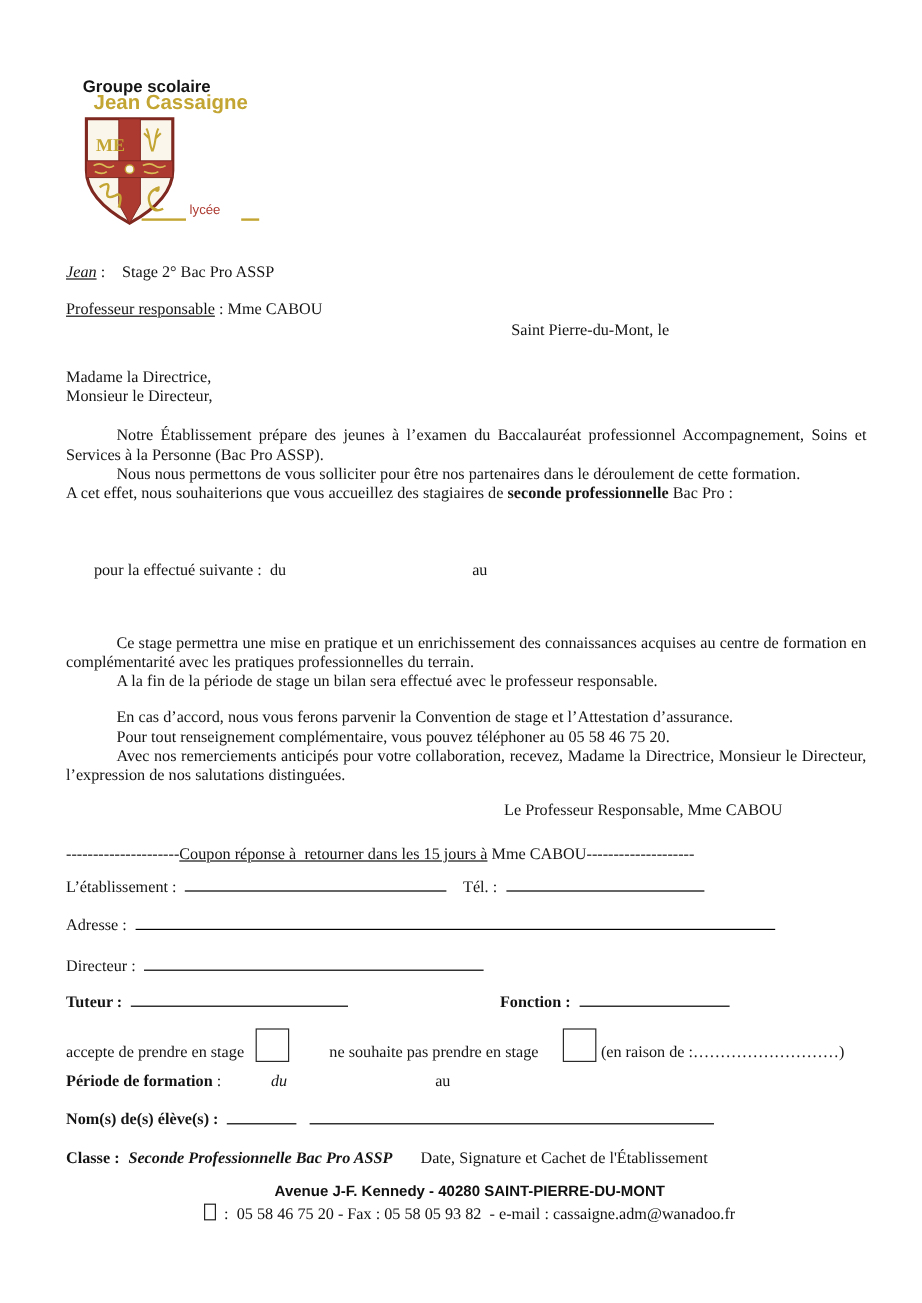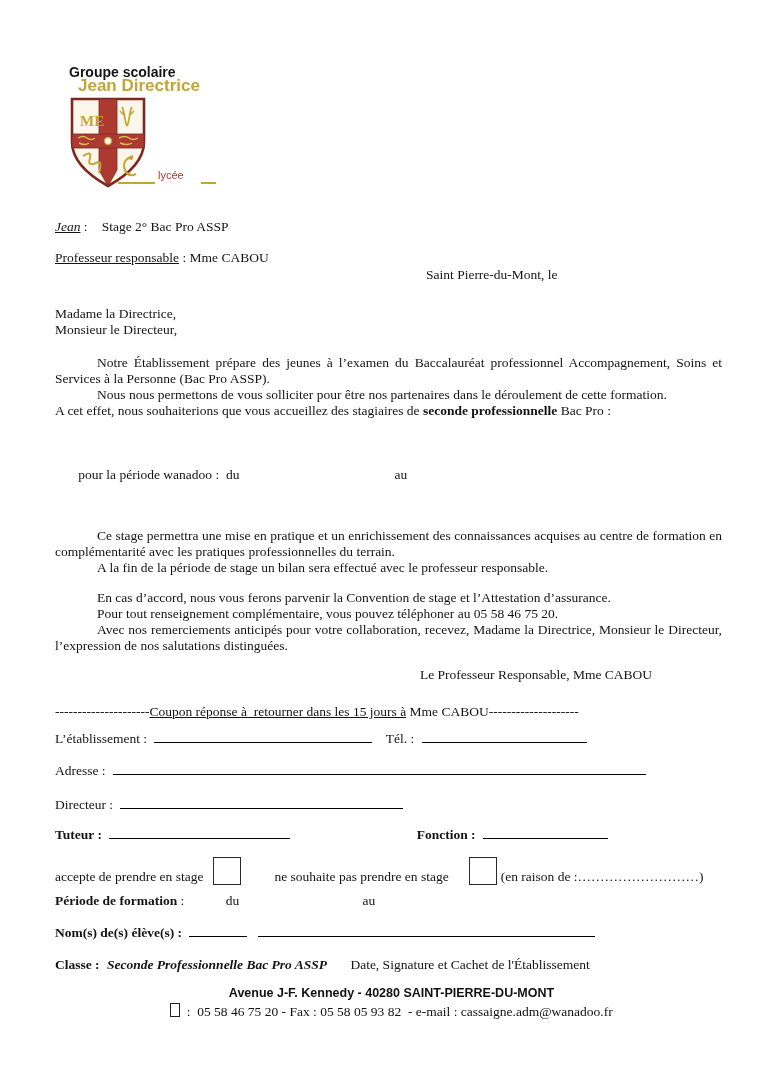--- a/index.html
+++ b/index.html
@@ -49,41 +49,41 @@
   .r-adr{margin-top:14px;}
   .r-dir{margin-top:16px;}
   .r-tut{margin-top:12px;font-weight:bold;}
   .r-acc{margin-top:14px;display:flex;align-items:flex-end;}
   .r-per{margin-top:8px;}
   .r-nom{margin-top:14px;}
   .r-cla{margin-top:16px;}
   .box{display:inline-block;width:26px;height:26px;border:1.6px solid #2a2a2a;background:#fff;}
   .ml4{margin-left:4px;}  .ml7{margin-left:7px;}  .ml10{margin-left:10px;}
   .ml14{margin-left:14px;}.ml20{margin-left:20px;}.ml33{margin-left:33px;}
-  .ml38{margin-left:38px;}.ml120{margin-left:120px;}.ml123{margin-left:123px;}
+  .ml38{margin-left:38px;font-style:italic;}.ml120{margin-left:120px;}.ml123{margin-left:123px;}
   .ml155{margin-left:155px;}
 
   .w58{width:58px;} .w125{width:125px;} .w165{width:165px;} .w181{width:181px;}
   .w218{width:218px;} .w283{width:283px;} .w337{width:337px;} .w533{width:533px;}
 
   
   .footer{position:absolute;left:15px;right:0;top:986px;text-align:center;}
   .footer-address{font-family:"Liberation Sans",sans-serif;font-weight:bold;font-size:12.5px;color:#111;}
   .footer-contact{margin-top:3px;font-family:"Liberation Serif",serif;font-size:13.5px;color:#111;}
   .tofu{display:inline-block;width:8px;height:12px;border:1.2px solid #222;vertical-align:-1px;margin-right:3px;}
 </style>
 </head>
 <body>
 
 <div class="page">
   <div class="content">
 
     <div class="logo">
       <div class="logo-top">Groupe scolaire</div>
-      <div class="logo-name">Jean Directrice</div>
+      <div class="logo-name">Jean Cassaigne</div>
       <svg width="78" height="94" viewBox="0 0 78 94">
         <path d="M3,3 L75,3 L75,46 Q75,70 39,90 Q3,70 3,46 Z" fill="#faf6ec" stroke="#7e2820" stroke-width="2.6"></path>
         <polygon points="30,3 48,3 48,74 39,90 30,74" fill="#ad3a31" stroke="#7e2820" stroke-width="0.8"></polygon>
         <rect x="3" y="38" width="72" height="14" fill="#ad3a31" stroke="#7e2820" stroke-width="0.8"></rect>
         <text x="11" y="30" font-family="Liberation Serif,serif" font-weight="bold" font-size="15" fill="#c3a533">ME</text>
         <path d="M58,30 C55,24 56,16 53,11 M58,30 C61,24 60,16 63,11 M55,19 L51,15 M61,19 L65,15" stroke="#c3a533" stroke-width="1.7" fill="none"></path>
         <path d="M9,42 q5,-3 9,0 q4,3 8,0 M10,47 q6,3 10,0" stroke="#d9bd55" stroke-width="1.4" fill="none"></path>
         <circle cx="39" cy="45" r="3.6" fill="#faf6ec" stroke="#c3a533" stroke-width="1.2"></circle>
         <path d="M50,42 q6,-3 10,0 q4,3 9,0 M51,47 q7,3 12,0" stroke="#d9bd55" stroke-width="1.4" fill="none"></path>
         <path d="M14,60 q9,-6 7,2 q-3,9 6,5 q7,-4 3,10" stroke="#c3a533" stroke-width="2" fill="none"></path>
@@ -110,21 +110,21 @@
       <div class="line">Monsieur le Directeur,</div>
     </div>
 
     <div class="line just ind p1">Notre Établissement prépare des jeunes à l’examen du Baccalauréat professionnel Accompagnement, Soins et Services à la Personne (Bac Pro ASSP).</div>
     <div class="line just ind">Nous nous permettons de vous solliciter pour être nos partenaires dans le déroulement de cette formation.</div>
     <div class="line just">
       <span>A cet effet, nous souhaiterions que vous accueillez des stagiaires de </span><span class="b">seconde professionnelle</span><span> Bac Pro :</span>
     </div>
 
     <div class="line periode1 pre">
-      <span>pour la période wanadoo :  du</span><span class="ml155">au</span>
+      <span>pour la effectué suivante :  du</span><span class="ml155">au</span>
     </div>
 
     <div class="line just ind p4">Ce stage permettra une mise en pratique et un enrichissement des connaissances acquises au centre de formation en complémentarité avec les pratiques professionnelles du terrain.</div>
     <div class="line just ind">A la fin de la période de stage un bilan sera effectué avec le professeur responsable.</div>
 
     <div class="line just ind p6">En cas d’accord, nous vous ferons parvenir la Convention de stage et l’Attestation d’assurance.</div>
     <div class="line just ind">Pour tout renseignement complémentaire, vous pouvez téléphoner au 05 58 46 75 20.</div>
     <div class="line just ind">Avec nos remerciements anticipés pour votre collaboration, recevez, Madame la Directrice, Monsieur le Directeur, l’expression de nos salutations distinguées.</div>
 
     <div class="line sig">Le Professeur Responsable, Mme CABOU</div>

